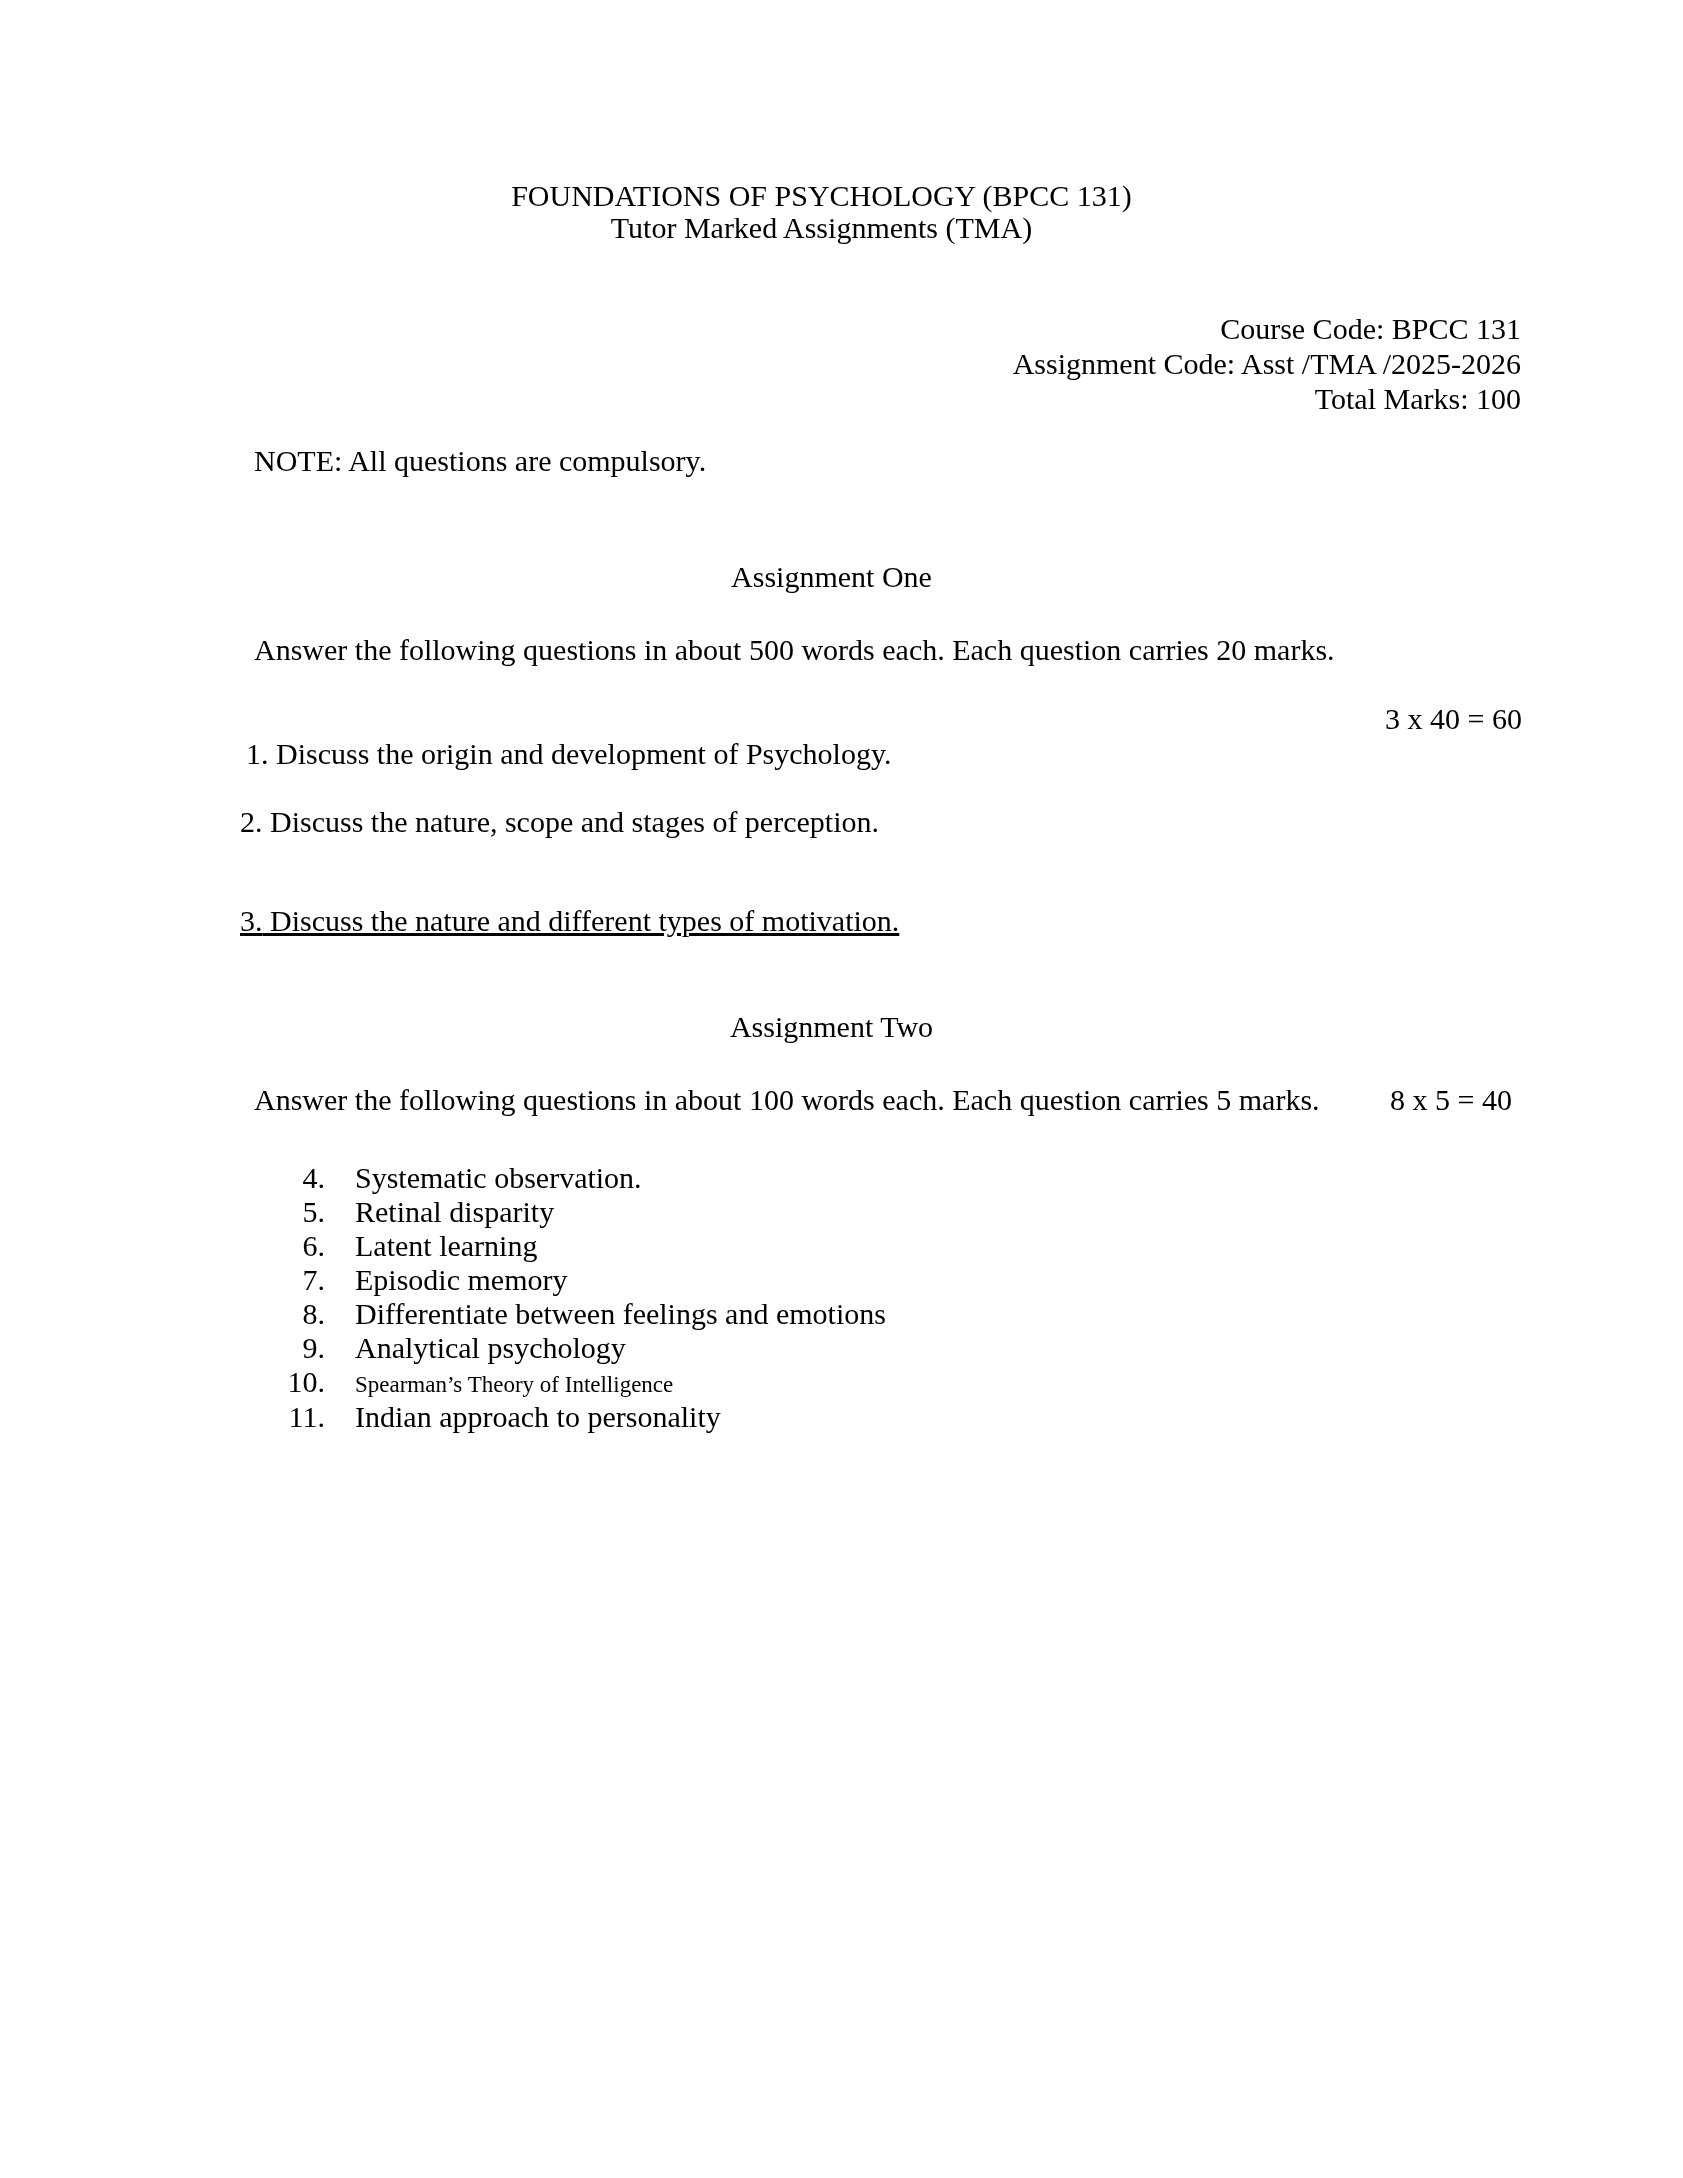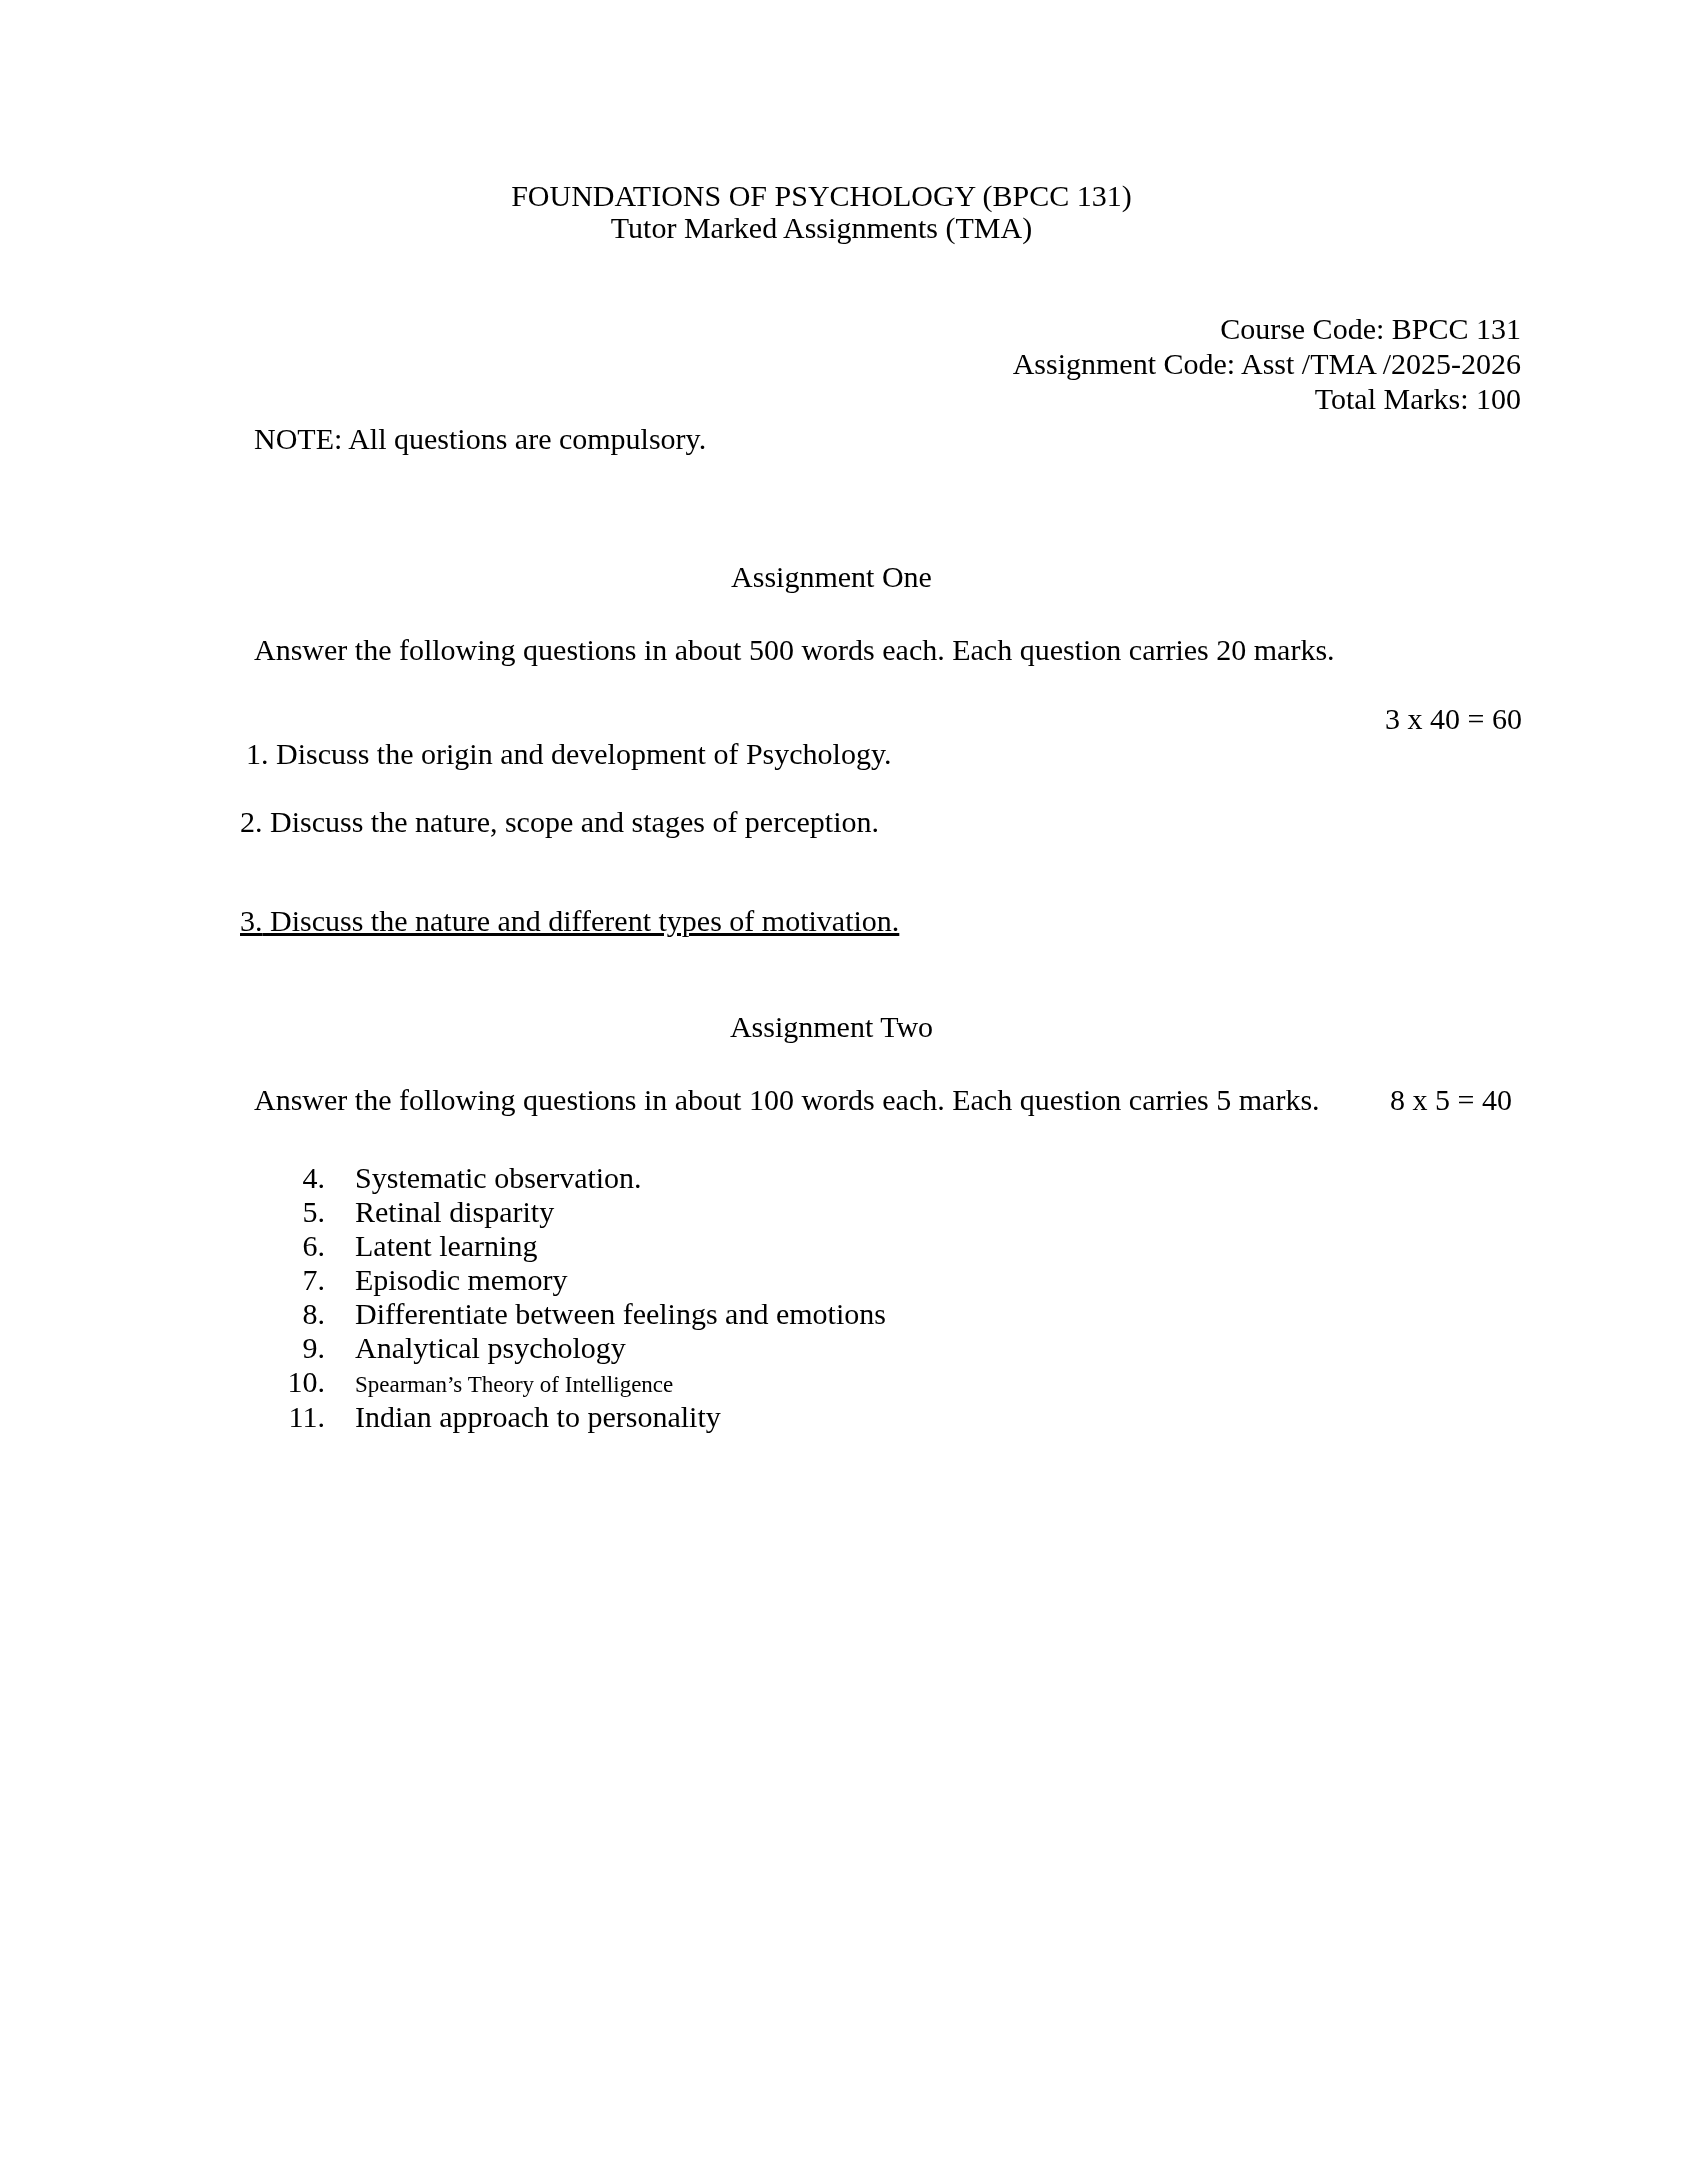--- a/index.html
+++ b/index.html
@@ -26,21 +26,21 @@
     text-align: center;
     line-height: 32px;
   }
   .course-block {
     top: 279px;
     right: 162px;
     text-align: right;
     line-height: 35px;
     margin-top: 32px;
   }
-  .note-line { top: 422px; left: 254px; }
+  .note-line { top: 444px; left: 254px; }
 
   .a1-heading { top: 560px; left: 0; width: 1663px; text-align: center; }
   .a1-instruction { top: 633px; left: 254px; }
   .a1-marks { top: 702px; right: 161px; }
 
   .q1 { top: 737px; left: 246px; }
   .q2 { top: 805px; left: 240px; }
   .q3 { top: 904px; left: 240px; text-decoration: underline; }
 
   .a2-heading { top: 1010px; left: 0; width: 1663px; text-align: center; }

